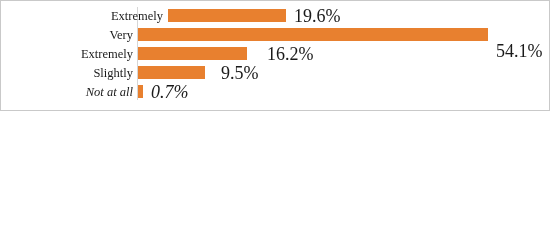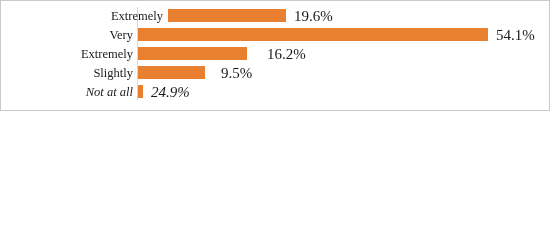--- a/index.html
+++ b/index.html
@@ -55,21 +55,21 @@
     position: absolute;
     left: 0;
     top: 0;
     height: 13px;
     background: #E8802F;
   }
   .val-label {
     position: absolute;
     top: 50%;
     transform: translateY(-50%);
-    font-size: 15px;
+    font-size: 18px;
     line-height: 13px;
     color: #1a1a1a;
     white-space: nowrap;
     font-family: "Liberation Serif", "DejaVu Serif", serif;
   }
   .axis-line {
     position: absolute;
     left: 136px;
     top: 6px;
     width: 1px;
@@ -90,21 +90,21 @@
       <div class="bar-track">
         <div class="bar" style="width:118px;"></div>
         <span class="val-label" style="left:126px;">19.6%</span>
       </div>
     </div>
 
     <div class="row" style="top:27px;padding-left:36px;">
       <span class="cat-label">Very</span>
       <div class="bar-track">
         <div class="bar" style="width:350px;"></div>
-        <span class="val-label" style="left:358px;">54.1%</span>
+        <span class="val-label" style="left:358px;margin-top:16px;">54.1%</span>
       </div>
     </div>
 
     <div class="row" style="top:46px;">
       <span class="cat-label">Extremely</span>
       <div class="bar-track">
         <div class="bar" style="width:109px;"></div>
         <span class="val-label" style="left:117px;margin-left:12px;">16.2%</span>
       </div>
     </div>
@@ -114,18 +114,18 @@
       <div class="bar-track">
         <div class="bar" style="width:67px;"></div>
         <span class="val-label" style="left:75px;margin-left:8px;">9.5%</span>
       </div>
     </div>
 
     <div class="row" style="top:84px;font-style:italic;">
       <span class="cat-label">Not at all</span>
       <div class="bar-track">
         <div class="bar" style="width:5px;"></div>
-        <span class="val-label" style="left:13px;">24.9%</span>
+        <span class="val-label" style="left:13px;">0.7%</span>
       </div>
     </div>
 
   </div>
 </div>
 
 </body></html>

